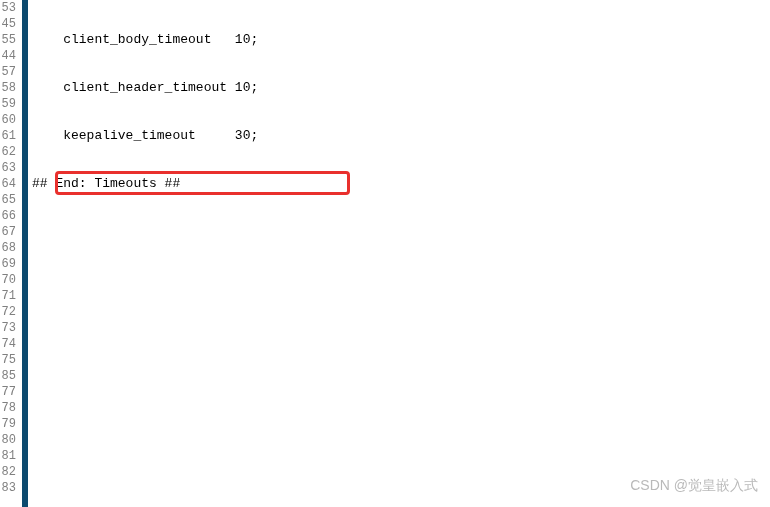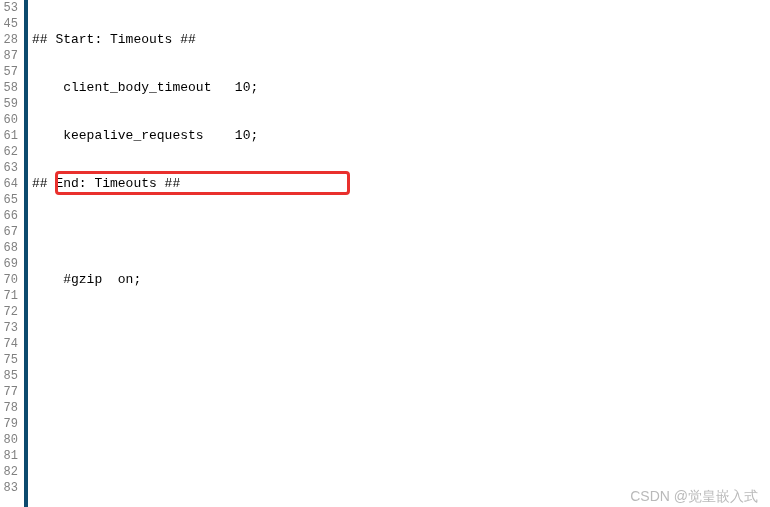--- a/index.html
+++ b/index.html
@@ -16,21 +16,21 @@
   }
   .editor {
     display: flex;
     height: 100%;
   }
   .gutter {
     width: 28px;
     text-align: right;
     padding-right: 6px;
     color: #808080;
-    border-right: 4px solid #0c4a6e;
+    border-right: 6px solid #0c4a6e;
     user-select: none;
     flex-shrink: 0;
     font-size: 12px;
   }
   .gutter div { height: 16px; }
   .code {
     padding-left: 4px;
     white-space: pre;
     position: relative;
     flex: 1;
@@ -38,36 +38,36 @@
   .code-line { height: 16px; }
   .highlight-box {
     position: absolute;
     border: 3px solid #e9302d;
     border-radius: 4px;
     pointer-events: none;
   }
   .watermark {
     position: absolute;
     right: 12px;
-    bottom: 3px;
+    bottom: 14px;
     color: rgba(128,128,128,0.55);
     font-family: Arial, sans-serif;
     font-size: 14px;
     pointer-events: none;
   }
 </style>
 </head>
 <body>
 
 <div class="editor">
   <div class="gutter">
     <div>53</div>
     <div>45</div>
-    <div>28</div>
-    <div>87</div>
+    <div>55</div>
+    <div>44</div>
     <div>57</div>
     <div>58</div>
     <div>59</div>
     <div>60</div>
     <div>61</div>
     <div>62</div>
     <div>63</div>
     <div>64</div>
     <div>65</div>
     <div>66</div>
@@ -83,26 +83,25 @@
     <div>85</div>
     <div>77</div>
     <div>78</div>
     <div>79</div>
     <div>80</div>
     <div>81</div>
     <div>82</div>
     <div>83</div>
   </div>
   <div class="code">
-    <div class="code-line">## Start: Timeouts ##</div>
     <div class="code-line">    client_body_timeout   10;</div>
-    <div class="code-line">    keepalive_requests    10;</div>
+    <div class="code-line">    client_header_timeout 10;</div>
+    <div class="code-line">    keepalive_timeout     30;</div>
     <div class="code-line">## End: Timeouts ##</div>
     <div class="code-line"></div>
-    <div class="code-line">    #gzip  on;</div>
     <div class="code-line"></div>
     
     
     
     
     
     
     
     
     

